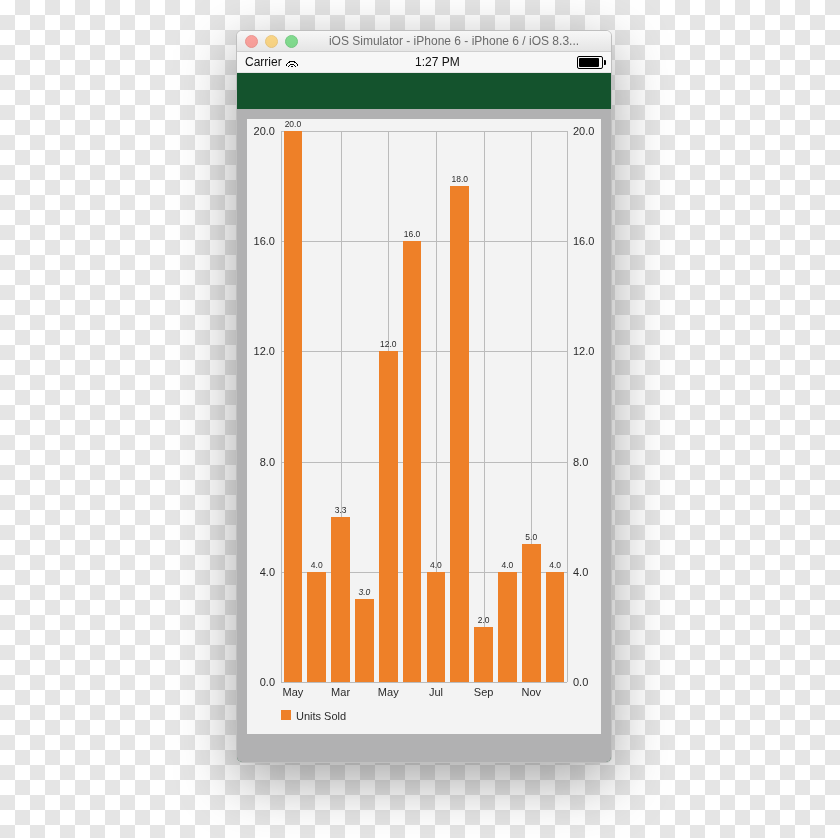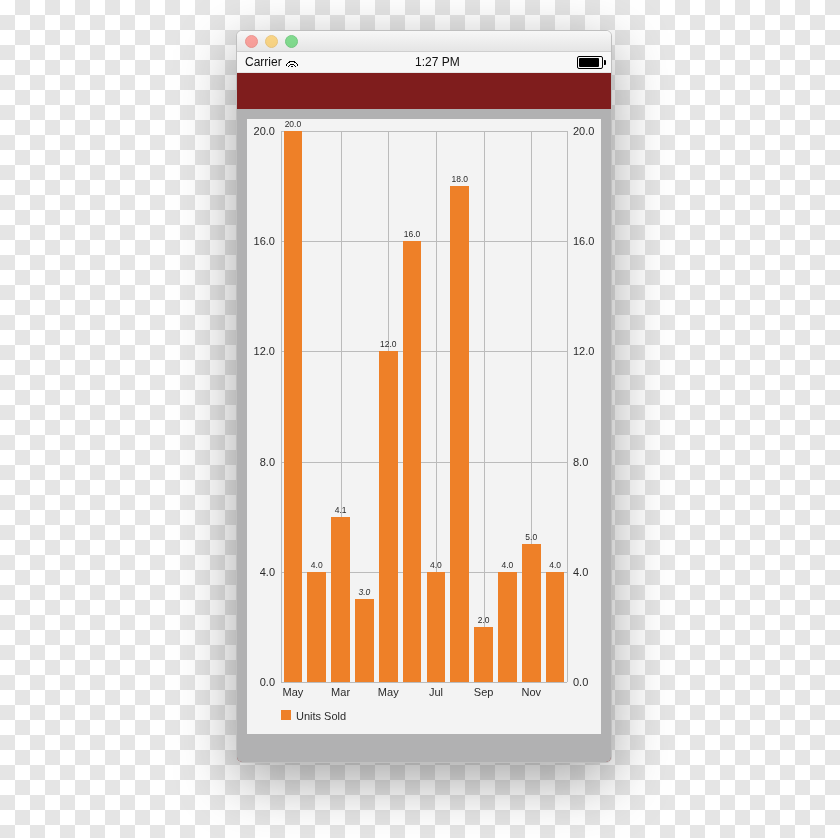--- a/index.html
+++ b/index.html
@@ -27,21 +27,21 @@
     border-bottom:1px solid #cfcfcf;display:flex;align-items:center;
     font-size:12px;color:#6b6b6b;padding:0 8px;gap:7px;
   }
   .tl-btn{width:11px;height:11px;border-radius:50%;border:1px solid rgba(0,0,0,.15);}
   .tl-red{background:#ff5f56;border-color:#e24b41;}
   .tl-yel{background:#ffbd2e;border-color:#e1a326;}
   .tl-grn{background:#27c93f;border-color:#12a72c;}
   .titlebar .tl-red,.titlebar .tl-yel,.titlebar .tl-grn{opacity:.55}
   .titlebar-title{flex:1;text-align:center;white-space:nowrap;overflow:hidden;text-overflow:ellipsis;}
   
-  .ios{background:#7f1d1d;height:710px;}
+  .ios{background:#14532d;height:710px;}
   .ios-statusbar{height:20px;background:#f7f7f7;display:flex;align-items:center;justify-content:space-between;padding:0 8px;font-size:12px;color:#111;border-bottom:1px solid #e5e5e5;}
   .sb-left{display:flex;align-items:center;gap:4px;}
   .wifi{display:inline-block;width:12px;height:10px;background:
     radial-gradient(circle at 50% 110%,#000 0 2px,transparent 2px),
     radial-gradient(circle at 50% 110%,transparent 3px,#000 3px 4px,transparent 4px),
     radial-gradient(circle at 50% 110%,transparent 6px,#000 6px 7px,transparent 7px);}
   .battery{display:inline-block;width:24px;height:11px;border:1px solid #000;border-radius:2px;position:relative;}
   .battery::after{content:"";position:absolute;right:-4px;top:3px;width:2px;height:5px;background:#000;border-radius:0 1px 1px 0;}
   .battery-fill{position:absolute;left:1px;top:1px;bottom:1px;width:20px;background:#000;border-radius:1px;}
   .ios-navbar{height:38px;background:#f7f7f7;display:flex;align-items:center;padding:0 10px;border-bottom:1px solid #d5d5d5;}
@@ -68,20 +68,21 @@
   .legend-swatch{width:10px;height:10px;background:#ee8028;}
 </style>
 </head>
 <body>
 
 <div class="mac-window">
   <div class="titlebar">
     <span class="tl-btn tl-red"></span>
     <span class="tl-btn tl-yel"></span>
     <span class="tl-btn tl-grn"></span>
+    <span class="titlebar-title">iOS Simulator - iPhone 6 - iPhone 6 / iOS 8.3...</span>
   </div>
 
   <div class="ios">
     <div class="ios-statusbar">
       <span class="sb-left">
         <span>Carrier</span>
         <span class="wifi"></span>
       </span>
       <span>1:27 PM</span>
       <span class="battery">
@@ -130,21 +131,21 @@
               <div class="grid-v" style="left: 87.5%;"></div>
               <div class="grid-v" style="left: 0%;"></div>
               <div class="grid-v" style="left: 100%;"></div>
             </div>
           <div id="bars">
               <div class="bar" style="left: 0.916667%; width: 6.5%; height: 100%;"></div>
               <div class="bar-label" style="left: 4.16667%; bottom: calc(100% + 2px);">20.0</div>
               <div class="bar" style="left: 9.25%; width: 6.5%; height: 20%;"></div>
               <div class="bar-label" style="left: 12.5%; bottom: calc(20% + 2px);">4.0</div>
               <div class="bar" style="left: 17.5833%; width: 6.5%; height: 30%;"></div>
-              <div class="bar-label" style="left: 20.8333%; bottom: calc(30% + 2px);">4.1</div>
+              <div class="bar-label" style="left: 20.8333%; bottom: calc(30% + 2px);">3.3</div>
               <div class="bar" style="left: 25.9167%; width: 6.5%; height: 15%;"></div>
               <div class="bar-label" style="left: 29.1667%; bottom: calc(15% + 2px); font-style: italic;">3.0</div>
               <div class="bar" style="left: 34.25%; width: 6.5%; height: 60%;"></div>
               <div class="bar-label" style="left: 37.5%; bottom: calc(60% + 2px);">12.0</div>
               <div class="bar" style="left: 42.5833%; width: 6.5%; height: 80%;"></div>
               <div class="bar-label" style="left: 45.8333%; bottom: calc(80% + 2px);">16.0</div>
               <div class="bar" style="left: 50.9167%; width: 6.5%; height: 20%;"></div>
               <div class="bar-label" style="left: 54.1667%; bottom: calc(20% + 2px);">4.0</div>
               <div class="bar" style="left: 59.25%; width: 6.5%; height: 90%;"></div>
               <div class="bar-label" style="left: 62.5%; bottom: calc(90% + 2px); margin-top: 28px;">18.0</div>

